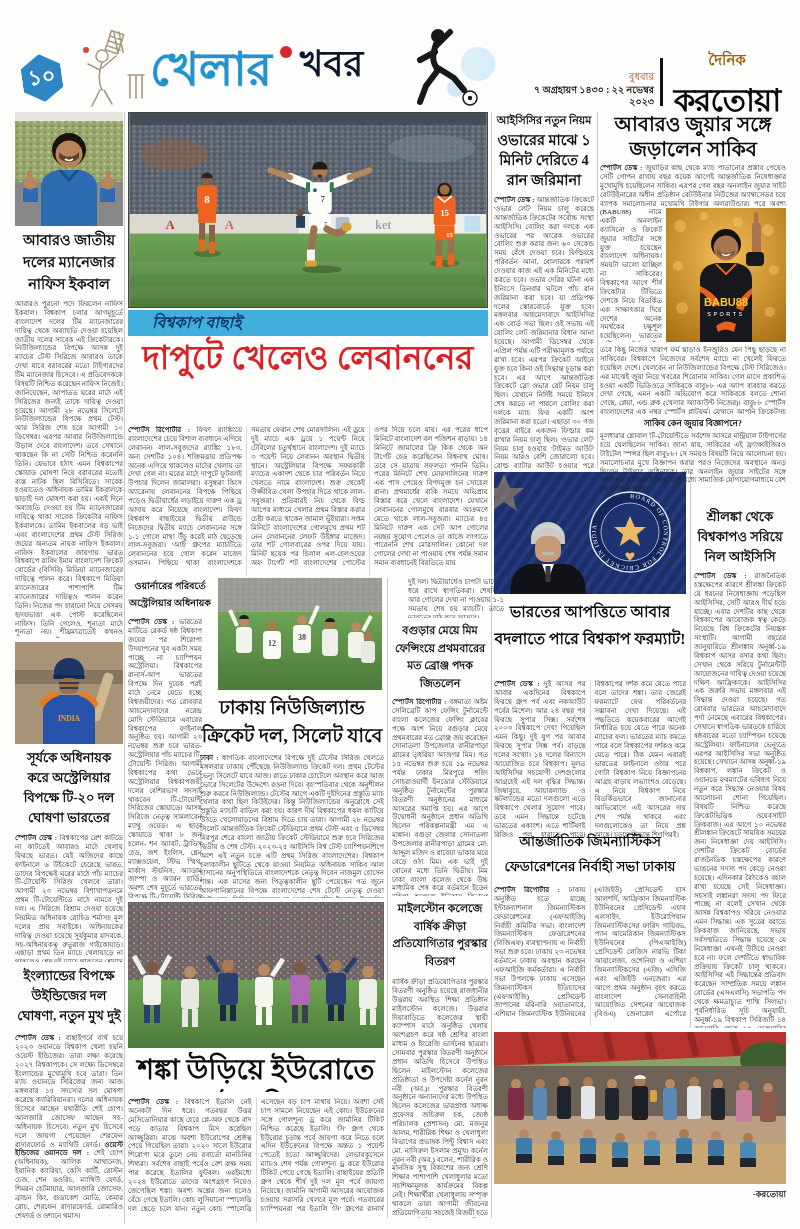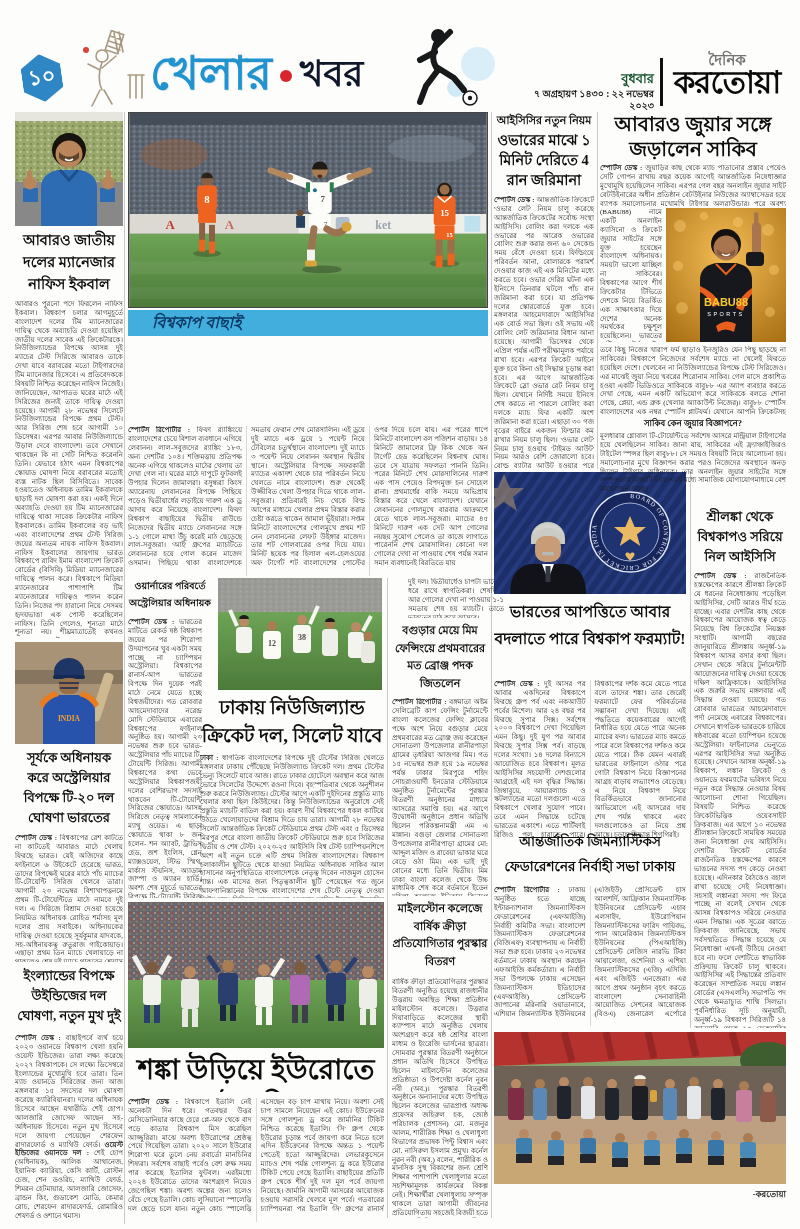--- a/index.html
+++ b/index.html
@@ -63,22 +63,22 @@
     <rect x="44" y="2" width="13" height="20" transform="rotate(18 50 12)"></rect>
     <path d="M46,6 l12,4 M45,11 l12,4 M44,16 l12,4 M50,3 l4,20 M55,2 l4,20"></path>
     <circle cx="38" cy="26" r="6"></circle>
     <path d="M38,32 C34,44 34,52 38,60 M38,38 L52,26 M36,40 L24,34"></path>
     <path d="M36,60 L28,76 M40,60 L48,74"></path>
     <path d="M66,46 l0,22 M72,46 l0,22 M78,46 l0,22 M64,45 l16,0"></path>
     <circle cx="22" cy="20" r="3" fill="#d8453a" stroke="none"></circle>
   </g>
 </svg>
 
-<div class="ab" style="left:150px;top:46px;height:62px;display:flex;align-items:center;gap:8px;
-            font-family:Liberation Mono, monospace">
+<div class="ab" style="left:150px;top:46px;height:62px;display:flex;align-items:flex-start;gap:8px;
+            font-family:Liberation Sans, sans-serif">
   <span style="font-size:46px;font-weight:800;color:#2193cf;line-height:1;text-shadow:1px 1px 0 #0f5c8a22">খেলার</span>
   <span style="width:12px;height:12px;border-radius:50%;background:#d8262c;margin-bottom:3px"></span>
   <span style="font-size:36px;font-weight:800;color:#0f172a;line-height:1">খবর</span>
 </div>
 
 <svg class="ab" style="left:392px;top:26px" width="110" height="84" viewBox="0 0 110 84">
   <circle cx="86" cy="38" r="17" fill="#d9eef8"></circle>
   <circle cx="64" cy="62" r="9" fill="#cfe9f7"></circle>
   <g stroke="#17181a" stroke-width="6" stroke-linecap="round" fill="none">
     <path d="M44,18 C40,30 40,36 46,44"></path>
@@ -86,27 +86,27 @@
     <path d="M43,26 L28,34"></path>
     <path d="M46,44 L34,60 L28,76"></path>
     <path d="M46,42 L62,52 L72,64"></path>
   </g>
   <circle cx="46" cy="10" r="7" fill="#17181a"></circle>
   <circle cx="78" cy="72" r="7" fill="#fff" stroke="#17181a" stroke-width="1.5"></circle>
   <circle cx="78" cy="72" r="2.2" fill="#17181a"></circle>
 </svg>
 
 <div class="ab" style="left:528px;top:70px;width:126px;text-align:right;line-height:1.35">
-  <div style="font-size:13px;font-weight:700;color:#14532d">বুধবার</div>
+  <div style="font-size:10px;font-weight:400;color:#c2410c">বুধবার</div>
   <div style="font-size:9.5px;font-weight:700;color:#111">৭ অগ্রহায়ণ ১৪৩০ : ২২ নভেম্বর ২০২৩</div>
 </div>
 <div class="ab" style="left:660px;top:58px;width:3px;height:48px;background:#101010"></div>
 <div class="ab" style="left:668px;top:52px;width:118px;text-align:center;line-height:1;
             font-family:'Liberation Sans','DejaVu Sans',sans-serif">
-  <div style="font-size:15px;font-weight:800;color:#737373;margin-bottom:0">দৈনিক</div>
+  <div style="font-size:15px;font-weight:800;color:#a16207;margin-bottom:18px">দৈনিক</div>
   <div style="font-size:31px;font-weight:800;color:#0a0a0a;letter-spacing:-1px">করতোয়া</div>
 </div>
 
 <div class="vr" style="left:124px;top:112px;height:1112px"></div>
 <div class="vr" style="left:491px;top:112px;height:1106px"></div>
 <div class="vr" style="left:597px;top:112px;height:357px"></div>
 <div class="vr" style="left:690px;top:472px;height:556px"></div>
 <div class="vr" style="left:387px;top:578px;height:640px"></div>
 
 <div class="ab photo" style="left:15px;top:112px;width:108px;height:114px">
@@ -232,20 +232,21 @@
       <rect x="-9" y="66" width="7" height="12" fill="#ef6320"></rect>
         <rect x="3" y="64" width="7" height="12" fill="#ef6320"></rect>
     </g>
   </svg>
 </div>
 <div class="ab" style="left:128px;top:310px;width:360px;height:26px;background:#41aede;display:flex;align-items:center">
   <span style="font-size:16px;font-weight:800;font-style:italic;color:#0d3a66;padding-left:24px">বিশ্বকাপ বাছাই</span>
 </div>
 <div class="ab" style="left:128px;top:338px;width:360px;height:84px;text-align:center;color:#dd2025;font-weight:800;
             font-size:33px;line-height:1.22">
+  <div>দাপুটে খেলেও লেবাননের</div>
 </div>
 <div class="ab bt" style="left:128px;top:426px;width:360px;height:150px;column-count:3;column-gap:9px;column-rule:1px solid #d8d8d4">
   <b>স্পোর্টস রিপোর্টার :</b>
   <span>ফিফা র‍্যাঙ্কিংয়ে বাংলাদেশের চেয়ে বিশাল ব্যবধানে এগিয়ে লেবানন। লাল-সবুজদের র‍্যাঙ্কিং ১৮৩, অন্য দেশটির ১০৪। শক্তিমত্তায় প্রতিপক্ষ অনেক এগিয়ে থাকলেও মাঠের খেলায় তা দেখা গেল না। ঘরের মাঠে দাপুটে ফুটবলই উপহার দিলেন জামালরা। বসুন্ধরা কিংস অ্যারেনায় লেবাননের বিপক্ষে পিছিয়ে পড়েও দ্বিতীয়ার্ধের লড়াইয়ে দারুণ এক ড্র আদায় করে নিয়েছে বাংলাদেশ। ফিফা বিশ্বকাপ বাছাইয়ের দ্বিতীয় রাউন্ডে নিজেদের দ্বিতীয় ম্যাচে লেবাননের সঙ্গে ১-১ গোলে মাথা উঁচু করেই মাঠ ছেড়েছে লাল-সবুজরা। 'আই' গ্রুপের ম্যাচটিতে লেবাননের হয়ে গোল করেন মাজেদ ওসমান। পিছিয়ে থাকা বাংলাদেশকে সমতায় ফেরান শেখ মোরসালিন। এই ড্রয়ে দুই ম্যাচে এক ড্রয়ে ১ পয়েন্ট নিয়ে টেবিলের চতুর্থস্থানে বাংলাদেশ। দুই ম্যাচে ৩ পয়েন্ট নিয়ে লেবানন অবস্থান দ্বিতীয় স্থানে। অস্ট্রেলিয়ার বিপক্ষে সফরকারী ম্যাচের একাদশ থেকে চার পরিবর্তন নিয়ে খেলতে নামে বাংলাদেশ। শুরু থেকেই উজ্জীবিত খেলা উপহার দিতে থাকে লাল-সবুজরা। প্রতিবারই নিচ থেকে বিল্ড আপের মাধ্যমে খেলার প্রথম বিস্তার করার চেষ্টা করতে থাকেন জামাল ভূঁইয়ারা। সপ্তম মিনিটে বাংলাদেশের গোলমুখে প্রথম শট নেন লেবাননের লেফট উইঙ্গার মাজেদ। তার শট গোলবারের ওপর দিয়ে যায়। মিনিট ছয়েক পর হিলাল এল-হেলওয়ের অফ টার্গেট শট বাংলাদেশের পোস্টের ওপর দিয়ে চলে যায়। এর পরের ধাপে মিনিটে বাংলাদেশ বল পজিশন বাড়ায়। ১৪ মিনিটে জামালের ফ্রি কিক থেকে অন টার্গেট হেড করেছিলেন বিশ্বনাথ ঘোষ। তবে সে যাত্রায় সফলতা পাননি তিনি। পরের মিনিটে শেখ মোরসালিনের দারুণ এক পাস পেয়েও বিপদমুক্ত হন সোহেল রানা। প্রথমার্ধের বাকি সময়ে অভিপ্রায় বিস্তার করে খেলে বাংলাদেশ। যেখানে লেবাননের গোলমুখে বারবার আক্রমণে যেতে থাকে লাল-সবুজরা। ম্যাচের ৪৫ মিনিটে দারুণ এক সেট আপ গোলের নয়ছয় সুযোগ পেলেও তা কাজে লাগাতে পারেননি শেখ মোরসালিন। কোনো দল গোলের দেখা না পাওয়ায় শেষ পর্যন্ত সমান সমান ব্যবধানেই বিরতিতে যায়</span>
 </div>
 <div class="ab bt" style="left:408px;top:578px;width:96px;height:40px">দুই দল। দ্বিতীয়ার্ধেও চাপটা ভালোই ধরে রাখে স্বাগতিকরা। শেষদিকে আর গোলের দেখা না পাওয়ায় ১-১ সমতায় শেষ হয় ম্যাচটি। তাতে ভারতের মাঠ কমে আসবে।</div>
 
 <div class="ab hl" style="left:128px;top:578px;width:84px;height:36px;font-size:9.5px;line-height:1.8">ওয়ার্নারের পরিবর্তে অস্ট্রেলিয়ার অধিনায়ক ওয়েড</div>
 <div class="ab bt" style="left:128px;top:618px;width:74px;height:280px">
   <b>স্পোর্টস ডেস্ক :</b>

